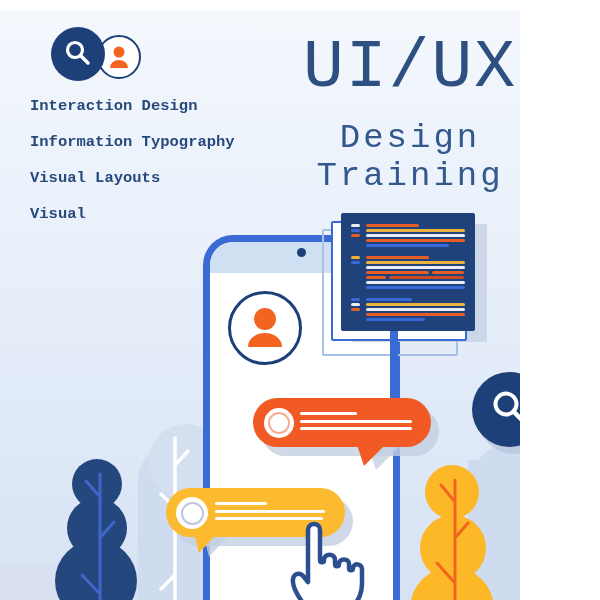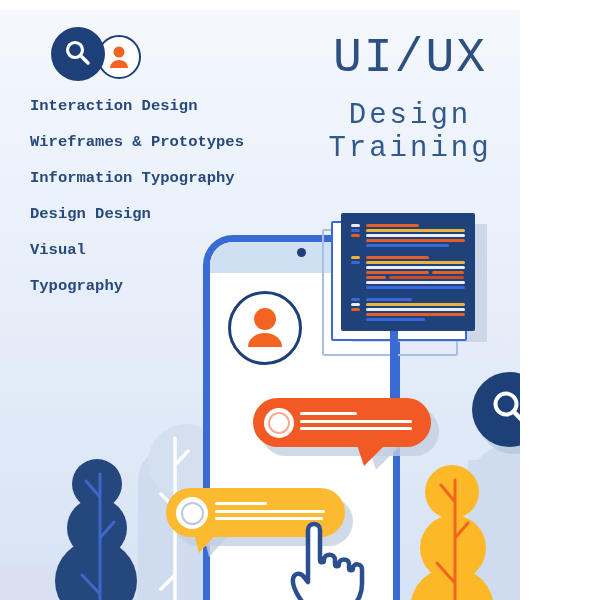--- a/index.html
+++ b/index.html
@@ -14,22 +14,22 @@
   .decor{position:absolute;left:0;top:0;z-index:1;}
   
   .badge{position:absolute;border-radius:50%;display:flex;align-items:center;justify-content:center;}
   .badge-search{left:51px;top:17px;width:54px;height:54px;background:#1e4078;z-index:6;}
   .badge-user{left:97px;top:25px;width:44px;height:44px;background:#ffffff;border:2.5px solid #1e4078;box-sizing:border-box;z-index:5;}
   
   .features{position:absolute;left:30px;top:78px;margin:0;padding:0;list-style:none;z-index:4;}
   .features li{height:36px;line-height:36px;font-size:15.5px;font-weight:700;color:#27497c;white-space:nowrap;}
   
   .title-block{position:absolute;left:285px;top:24px;width:250px;text-align:center;z-index:4;}
-  .title{font-size:48px;font-weight:300;letter-spacing:2px;line-height:1;color:#2d5080;}
-  .subtitle{margin-top:17px;font-size:29px;font-weight:400;letter-spacing:3px;color:#33588c;}
+  .title{font-size:68px;font-weight:300;letter-spacing:2px;line-height:1;color:#2d5080;}
+  .subtitle{margin-top:17px;font-size:34px;font-weight:400;letter-spacing:3px;color:#33588c;}
   
   .phone{position:absolute;left:203px;top:225px;width:197px;height:375px;box-sizing:border-box;
     border:7px solid #3a6bd4;border-bottom:0;border-radius:30px 30px 0 0;background:#ffffff;z-index:10;overflow:hidden;}
   .notch{height:31px;background:#cfe0f3;position:relative;}
   .cam-dot{position:absolute;left:50%;margin-left:-4.5px;top:6px;width:9px;height:9px;border-radius:50%;background:#1e4078;}
   .avatar{position:absolute;left:228px;top:281px;width:74px;height:74px;box-sizing:border-box;border:3.5px solid #1e4078;
     border-radius:50%;background:#fff;z-index:11;display:flex;align-items:center;justify-content:center;}
   
   .cw-shadow{left:352px;top:214px;width:135px;height:118px;background:#c3cfe2;opacity:.75;z-index:12;}
   .cw-outline{left:322px;top:219px;width:136px;height:127px;border:2px solid #a6c0e8;box-sizing:border-box;z-index:12;border-radius:2px;}
@@ -100,25 +100,23 @@
   </div>
   <div class="badge badge-search">
     <svg width="34" height="34" viewBox="0 0 34 34">
       <circle cx="14" cy="13" r="7.5" stroke="#ffffff" stroke-width="3.2" fill="none"></circle>
       <line x1="19.5" y1="18.5" x2="27" y2="26" stroke="#ffffff" stroke-width="3.5" stroke-linecap="round"></line>
     </svg>
   </div>
 
   <ul class="features">
       <li>Interaction Design</li>
-      <li>Wireframes &amp; Prototypes</li>
       <li>Information Typography</li>
-      <li>Design Design</li>
+      <li>Visual Layouts</li>
       <li>Visual</li>
-      <li>Typography</li>
     </ul>
 
   <div class="title-block">
     <div class="title">UI/UX</div>
     <div class="subtitle">Design Training</div>
   </div>
 
   <div class="phone">
     <div class="notch">
       <div class="cam-dot"></div>

